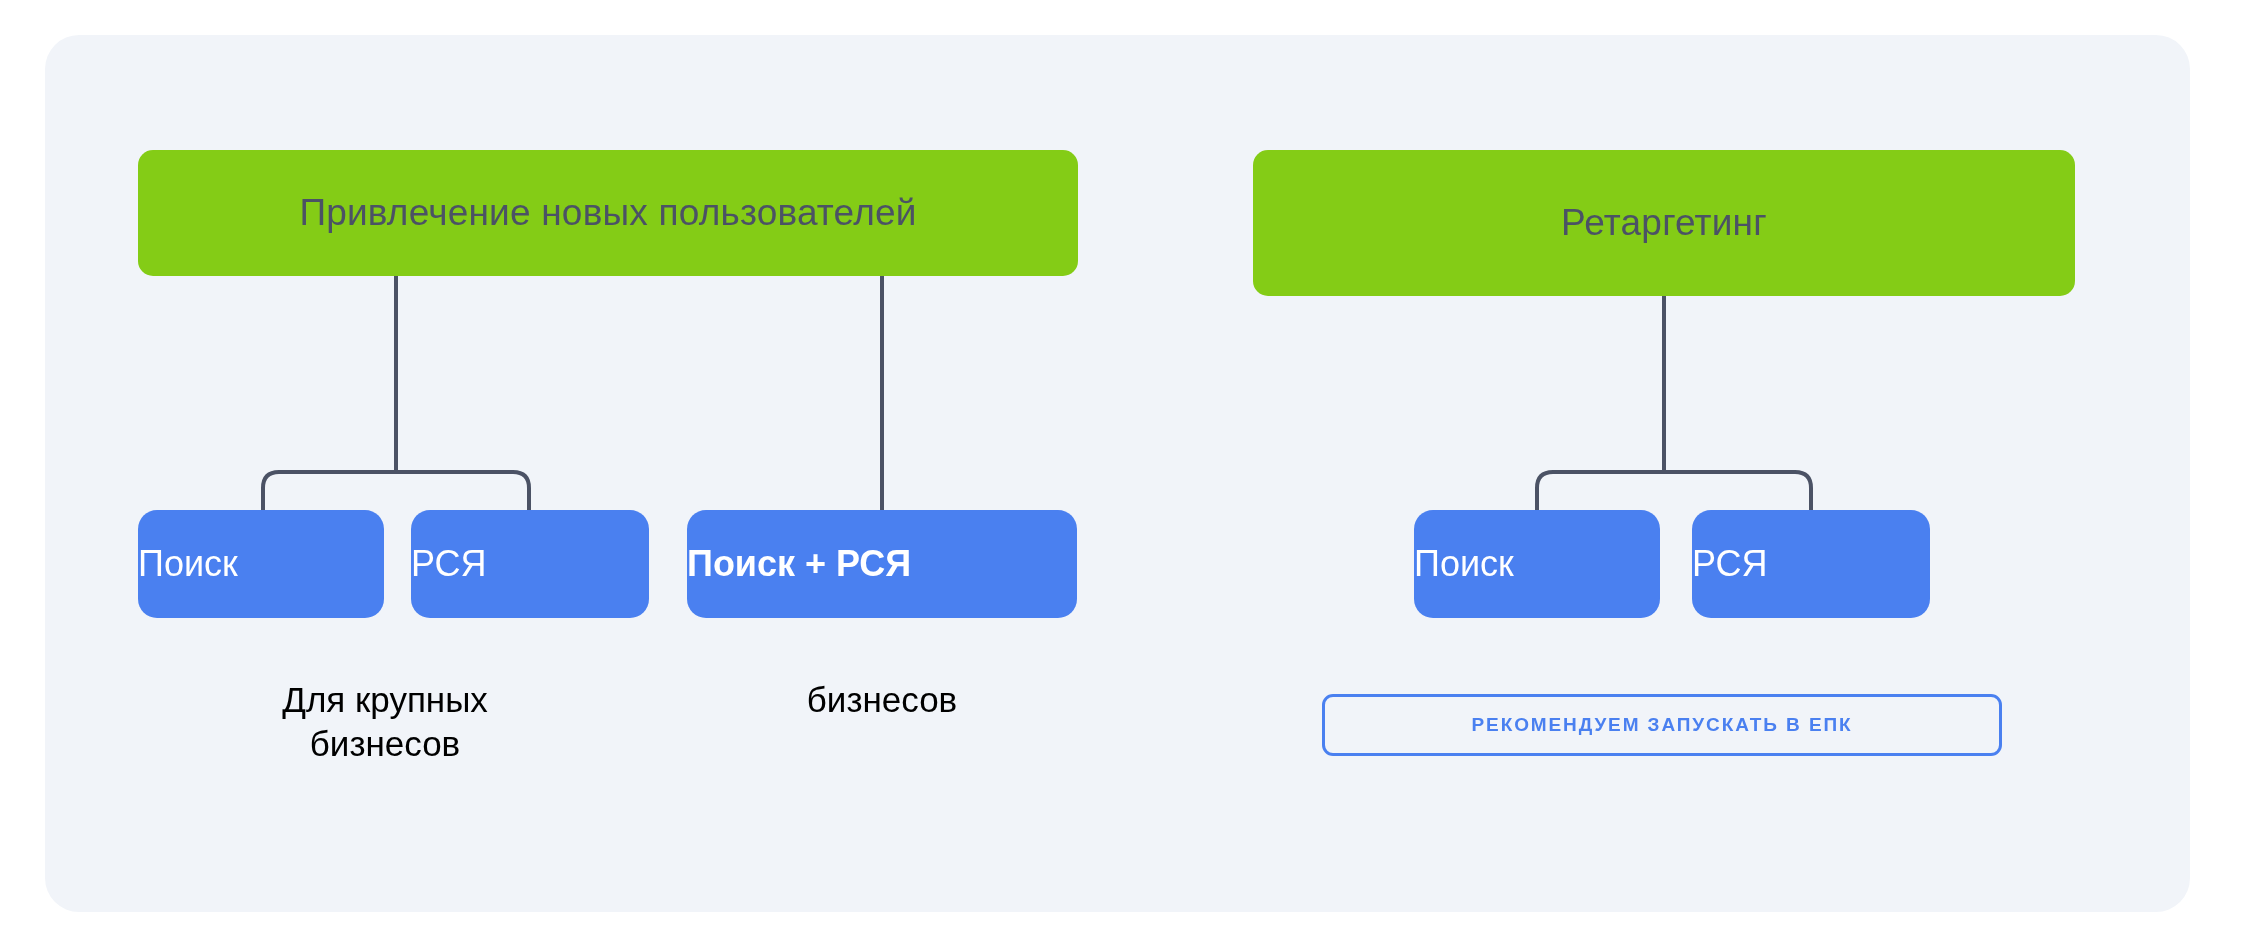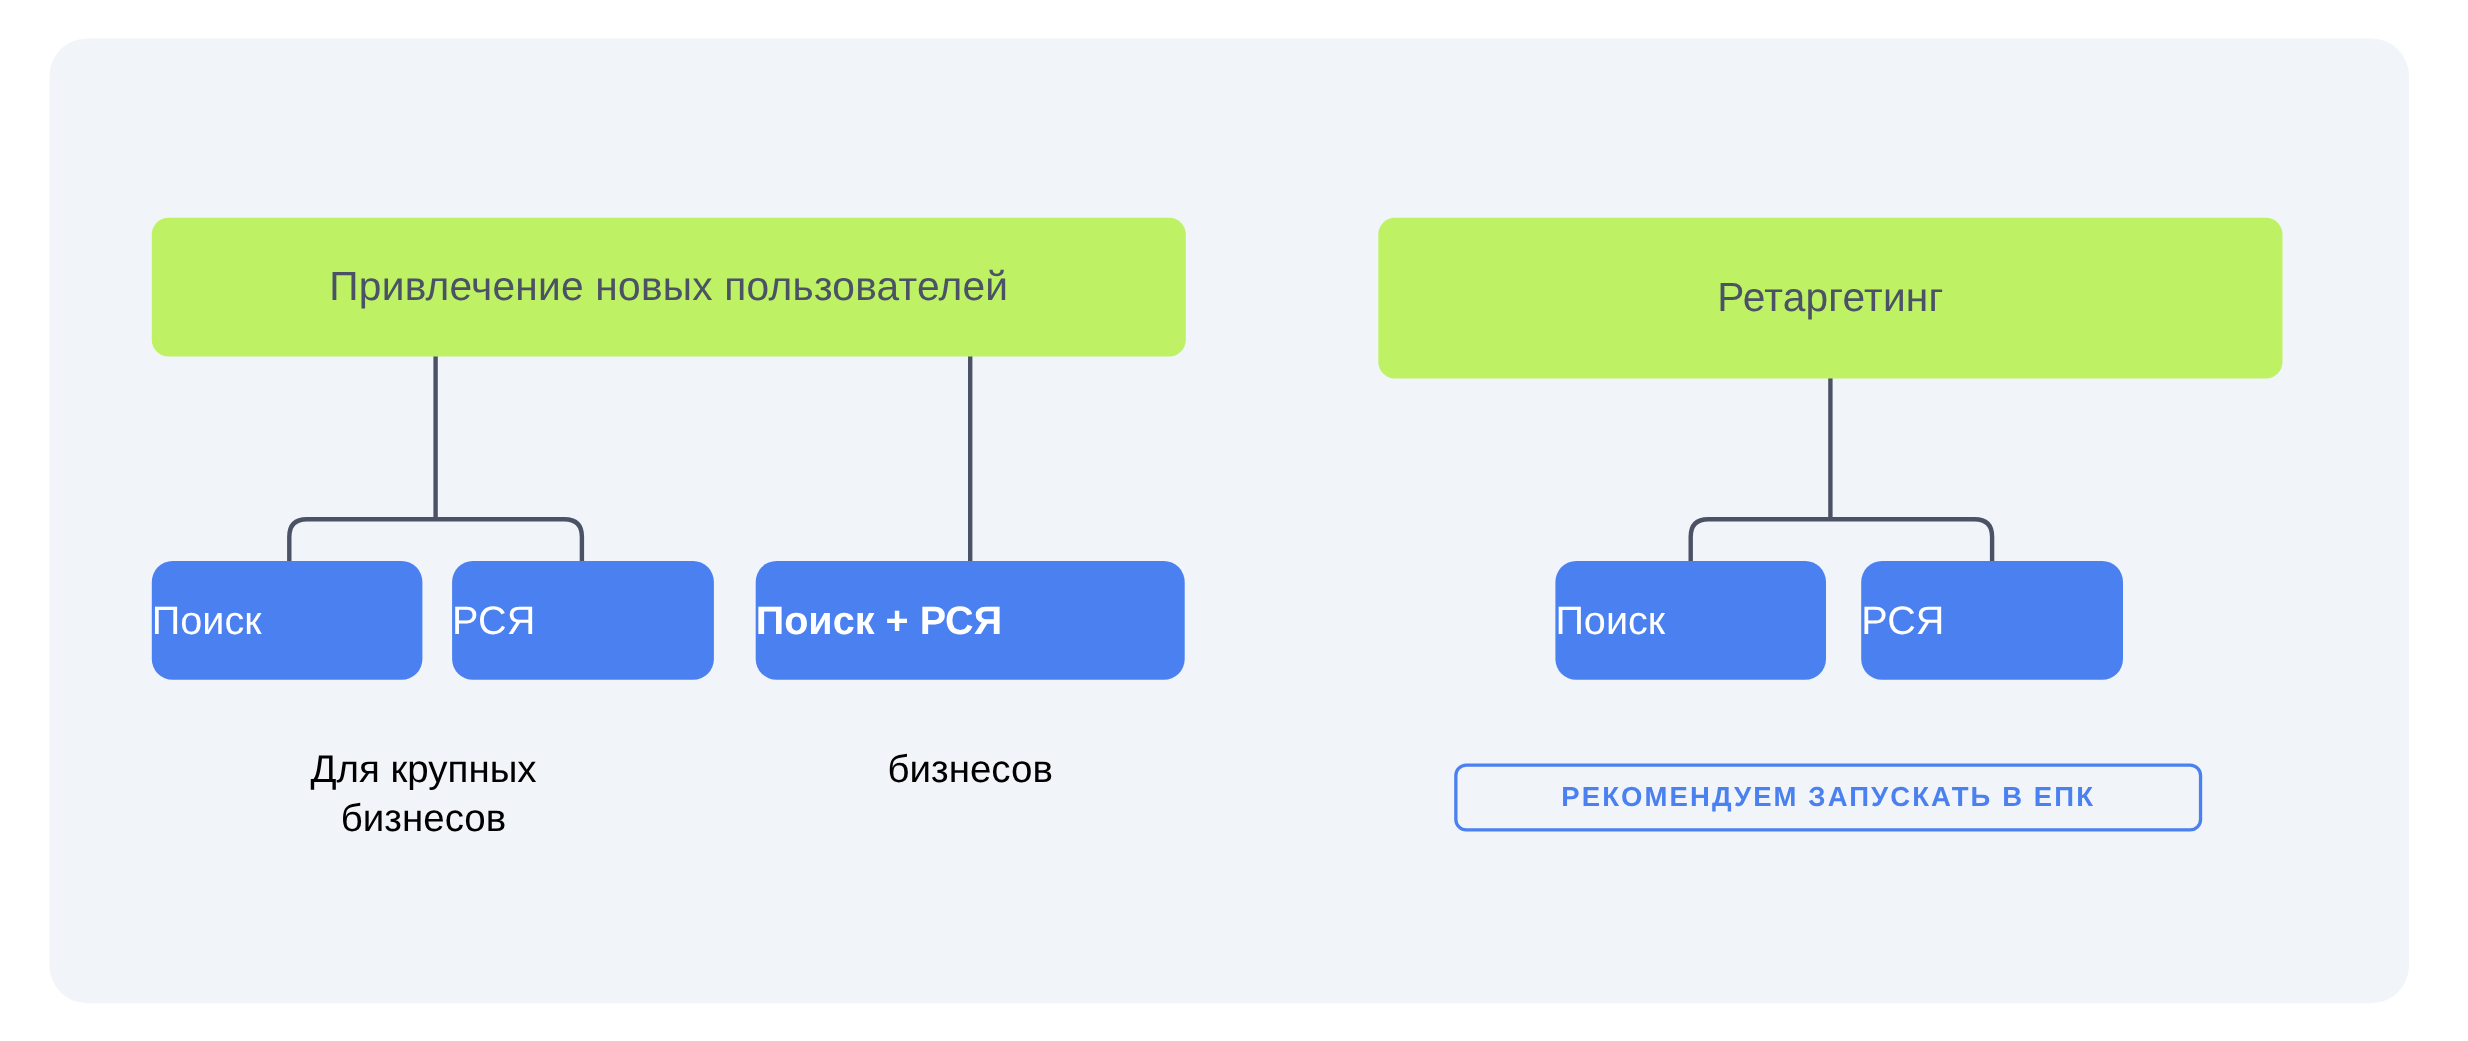--- a/index.html
+++ b/index.html
@@ -37,31 +37,30 @@
     left: 0;
     top: 0;
     width: 2244px;
     height: 946px;
     pointer-events: none;
   }
 
   
   .group-header {
     position: absolute;
-    background: #bef264;
+    background: #84cc16;
     border-radius: 15px;
     display: flex;
     align-items: center;
     justify-content: center;
     color: #4b5265;
     font-size: 37px;
     font-weight: 400;
     letter-spacing: 0.2px;
     white-space: nowrap;
-    margin-top: 48px;
   }
   .group-header.left  { left: 138px;  top: 150px; width: 940px;  height: 126px; }
   .group-header.right { left: 1253px; top: 150px; width: 822px;  height: 146px; }
 
   
   .leaf {
     position: absolute;
     background: #4a80f0;
     border-radius: 19px;
     display: flex;
@@ -97,21 +96,21 @@
     top: 694px;
     width: 680px;
     height: 62px;
     box-sizing: border-box;
     border: 3px solid #4a80f0;
     border-radius: 11px;
     display: flex;
     align-items: center;
     justify-content: center;
     color: #4a80f0;
-    font-size: 25px;
+    font-size: 19px;
     font-weight: bold;
     letter-spacing: 1.9px;
     white-space: nowrap;
   }
 </style>
 </head>
 <body>
 
 <div id="stage">
 

